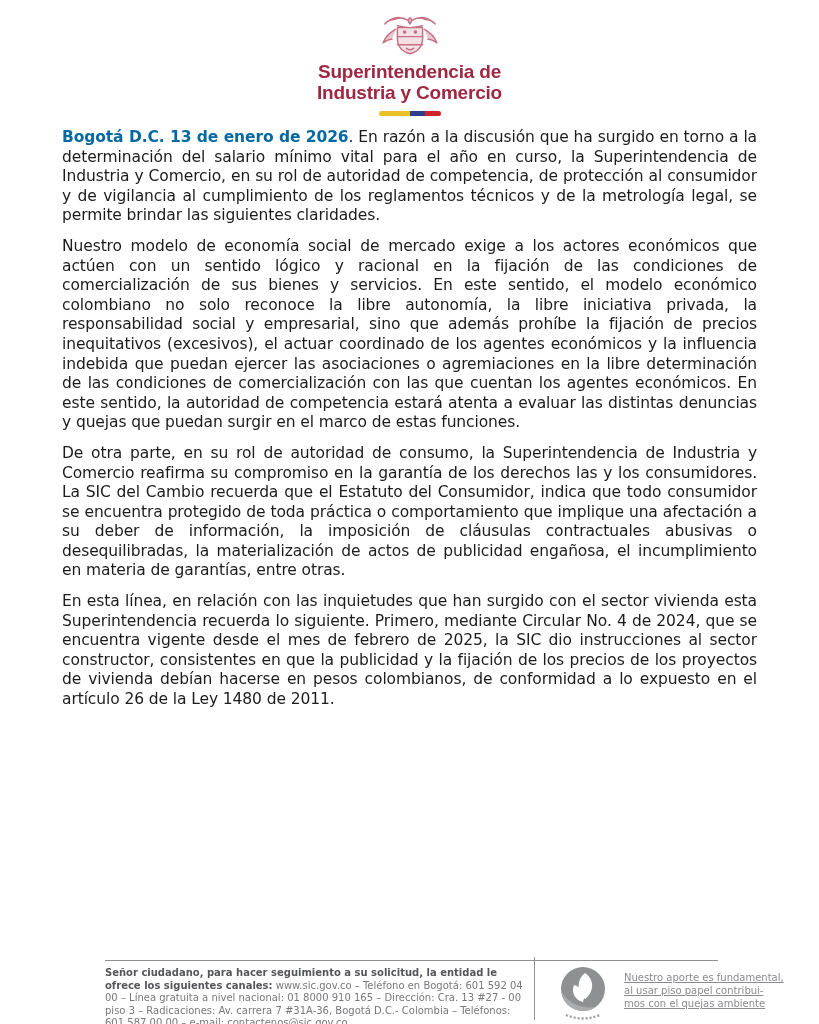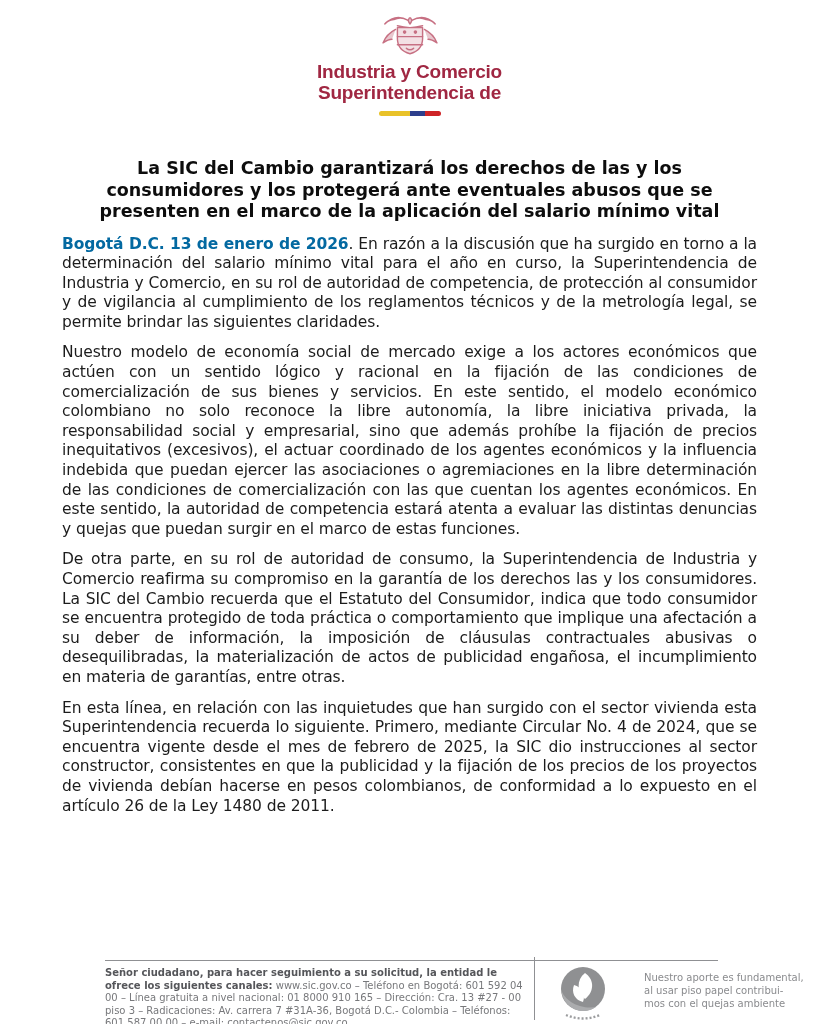--- a/index.html
+++ b/index.html
@@ -63,22 +63,22 @@
   .footer{position:absolute;left:0;bottom:2px;width:819px;height:66px;}
   .footer-rule{position:absolute;left:105px;top:4px;width:613px;border-top:1px solid #8f9093;}
   .footer-vline{position:absolute;left:534px;top:1px;height:63px;border-left:1px solid #8f9093;}
   .footer-left{
     position:absolute;left:105px;top:11px;width:422px;
     font-size:10px;line-height:12.6px;color:#77787b;
   }
   .footer-left b{color:#55565a;}
   .eco-badge{position:absolute;left:556px;top:8px;width:54px;height:58px;}
   .footer-right{
-    position:absolute;left:644px;top:15px;
-    font-size:10px;line-height:13.2px;color:#8a8b8e;
+    position:absolute;left:624px;top:15px;
+    font-size:10px;line-height:13.2px;color:#8a8b8e;text-decoration:underline;
   }
 </style>
 </head>
 <body>
 
 <div class="page">
 
   <div class="header">
     <svg class="crest" viewBox="0 0 80 54" aria-hidden="true">
       <g fill="none" stroke="#C77083" stroke-width="1.6" stroke-linecap="round" stroke-linejoin="round">
@@ -96,35 +96,30 @@
         <path d="M26,21 h28 v12 q0,13 -14,17 q-14,-4 -14,-17 Z" fill="#F3E0E4"></path>
         <line x1="26" y1="31" x2="54" y2="31"></line>
         <line x1="26" y1="40" x2="54" y2="40"></line>
 
         <circle cx="34" cy="26" r="1.2" fill="#C77083"></circle>
         <circle cx="46" cy="26" r="1.2" fill="#C77083"></circle>
         <path d="M36,44 Q40,47 44,44"></path>
       </g>
     </svg>
     <div class="org-name">
+      <div>Superintendencia de</div>
       <div>Industria y Comercio</div>
-      <div>Superintendencia de</div>
     </div>
     <div class="flag-bar">
       <span class="flag-yellow"></span>
       <span class="flag-blue"></span>
       <span class="flag-red"></span>
     </div>
   </div>
 
-  <div class="doc-title">
-    <div>La SIC del Cambio garantizará los derechos de las y los</div>
-    <div>consumidores y los protegerá ante eventuales abusos que se</div>
-    <div>presenten en el marco de la aplicación del salario mínimo vital</div>
-  </div>
 
   <div class="body-text">
     <p><b>Bogotá D.C. 13 de enero de 2026</b><span>. En razón a la discusión que ha surgido en torno a la determinación del salario mínimo vital para el año en curso, la Superintendencia de Industria y Comercio, en su rol de autoridad de competencia, de protección al consumidor y de vigilancia al cumplimiento de los reglamentos técnicos y de la metrología legal, se permite brindar las siguientes claridades.</span></p>
     <p>Nuestro modelo de economía social de mercado exige a los actores económicos que actúen con un sentido lógico y racional en la fijación de las condiciones de comercialización de sus bienes y servicios. En este sentido, el modelo económico colombiano no solo reconoce la libre autonomía, la libre iniciativa privada, la responsabilidad social y empresarial, sino que además prohíbe la fijación de precios inequitativos (excesivos), el actuar coordinado de los agentes económicos y la influencia indebida que puedan ejercer las asociaciones o agremiaciones en la libre determinación de las condiciones de comercialización con las que cuentan los agentes económicos. En este sentido, la autoridad de competencia estará atenta a evaluar las distintas denuncias y quejas que puedan surgir en el marco de estas funciones.</p>
     <p>De otra parte, en su rol de autoridad de consumo, la Superintendencia de Industria y Comercio reafirma su compromiso en la garantía de los derechos las y los consumidores. La SIC del Cambio recuerda que el Estatuto del Consumidor, indica que todo consumidor se encuentra protegido de toda práctica o comportamiento que implique una afectación a su deber de información, la imposición de cláusulas contractuales abusivas o desequilibradas, la materialización de actos de publicidad engañosa, el incumplimiento en materia de garantías, entre otras.</p>
     <p>En esta línea, en relación con las inquietudes que han surgido con el sector vivienda esta Superintendencia recuerda lo siguiente. Primero, mediante Circular No. 4 de 2024, que se encuentra vigente desde el mes de febrero de 2025, la SIC dio instrucciones al sector constructor, consistentes en que la publicidad y la fijación de los precios de los proyectos de vivienda debían hacerse en pesos colombianos, de conformidad a lo expuesto en el artículo 26 de la Ley 1480 de 2011.</p>
   </div>
 
   <div class="footer">
     <div class="footer-rule"></div>

